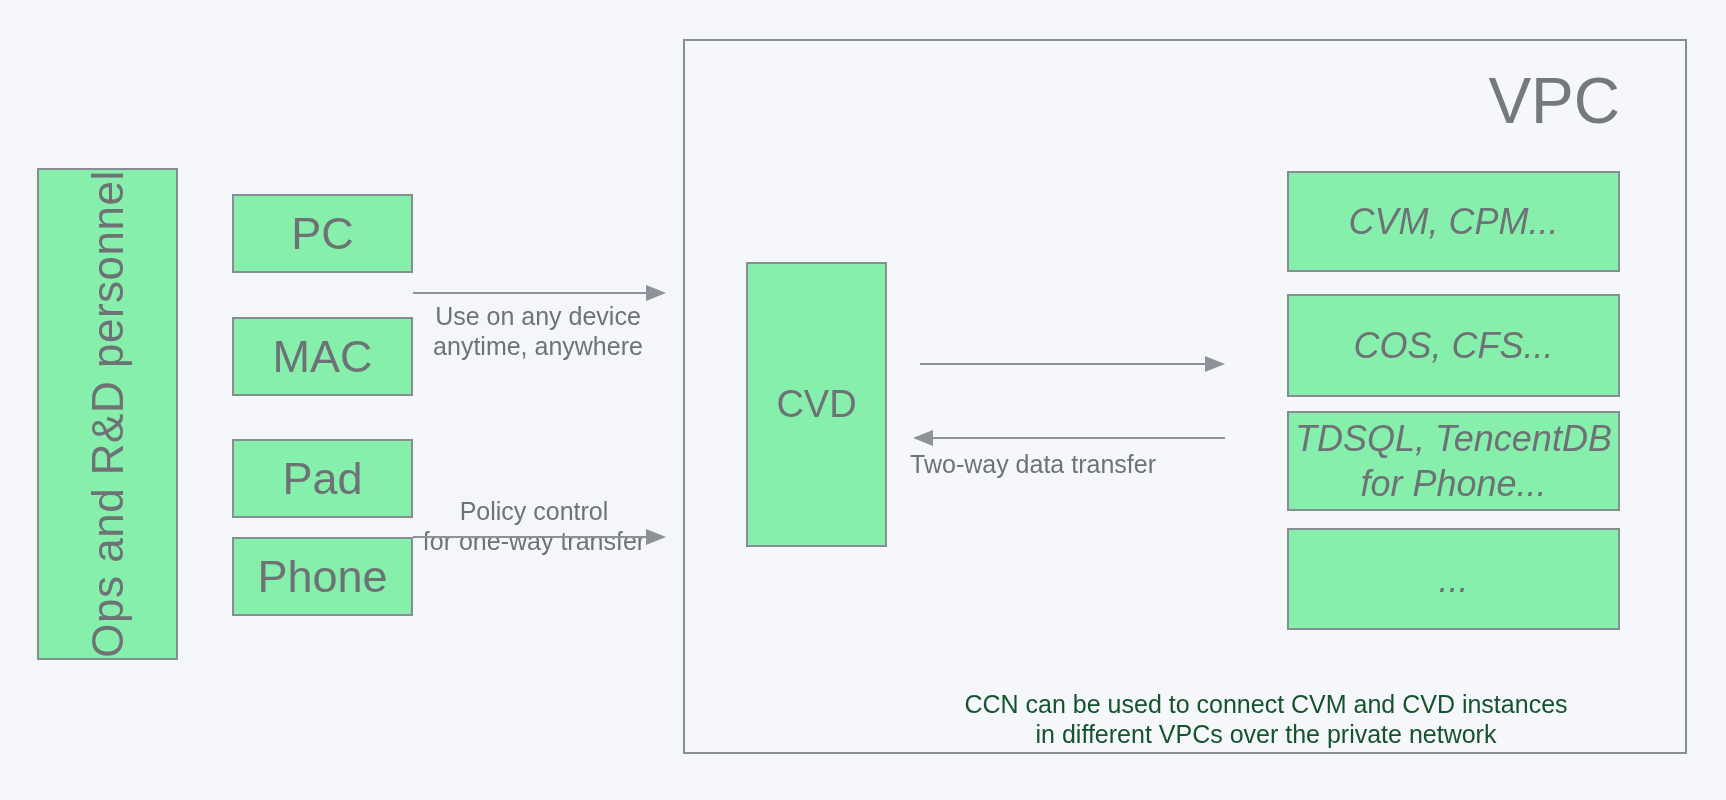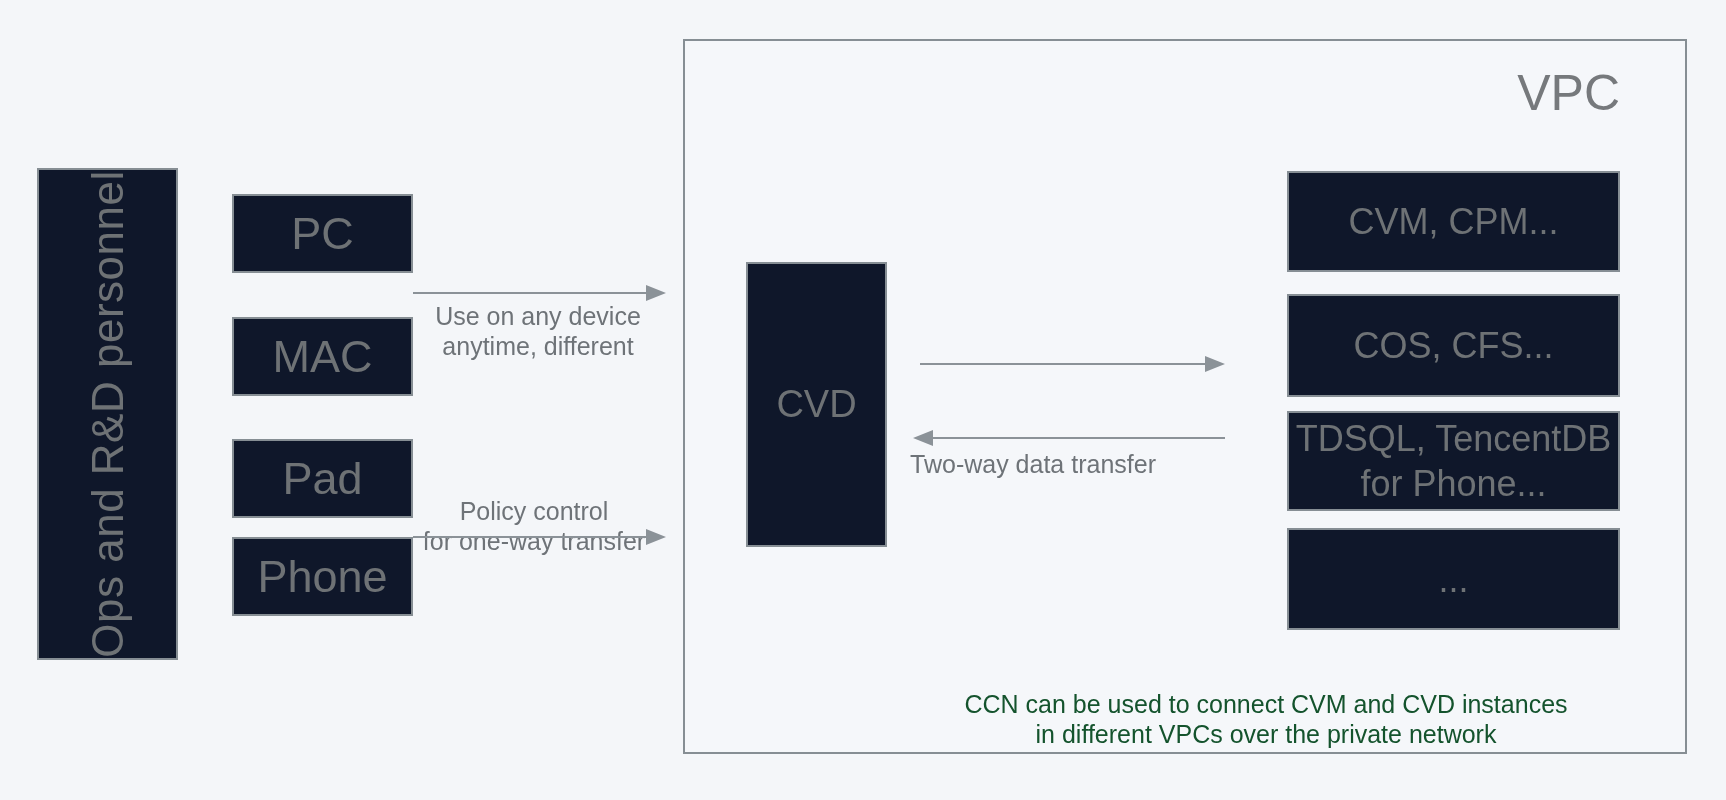--- a/index.html
+++ b/index.html
@@ -8,21 +8,21 @@
   .canvas {
     position: relative;
     width: 1726px;
     height: 800px;
     background: #f4f6f9;
     overflow: hidden;
     color: #6e7275;
   }
   .box {
     position: absolute;
-    background: #0f172a;
+    background: #86efac;
     border: 2px solid #868e94;
     display: flex;
     align-items: center;
     justify-content: center;
     color: #6e7275;
   }
   .frame {
     position: absolute;
     border: 2px solid #868e94;
     background: #f5f7fa;
@@ -38,26 +38,26 @@
   .device.d0 { top: 194px; }
   .device.d1 { top: 317px; }
   .device.d2 { top: 439px; }
   .device.d3 { top: 537px; }
 
   .vpc { left: 683px; top: 39px; width: 1004px; height: 715px; }
   .vpc-label {
     position: absolute;
     left: 1420px; top: 64px; width: 200px;
     text-align: right;
-    font-size: 50px;
+    font-size: 64px;
     color: #76797c;
   }
   .cvd { left: 746px; top: 262px; width: 141px; height: 285px; font-size: 38px; }
 
-  .service { left: 1287px; width: 333px; font-size: 36px; text-align: center; white-space: pre-line; line-height: 45px; }
+  .service { left: 1287px; width: 333px; font-size: 36px; text-align: center; white-space: pre-line; line-height: 45px; font-style: italic; }
   .service.s0 { top: 171px; height: 101px; }
   .service.s1 { top: 294px; height: 103px; }
   .service.s2 { top: 411px; height: 100px; }
   .service.s3 { top: 528px; height: 102px; }
 
   .aline { position: absolute; height: 2px; background: #8b9298; }
   .ahead-r {
     position: absolute; width: 0; height: 0;
     border-top: 8px solid transparent;
     border-bottom: 8px solid transparent;
@@ -110,21 +110,21 @@
   <div class="box device d2">
     <span>Pad</span>
   </div>
   <div class="box device d3">
     <span>Phone</span>
   </div>
 
   <div class="aline" style="left:413px; top:292px; width:233px;"></div>
   <div class="ahead-r" style="left:646px; top:285px;"></div>
   <div class="flow-label fl1">Use on any device
-anytime, different</div>
+anytime, anywhere</div>
 
   <div class="flow-label fl2">Policy control
 for one-way transfer</div>
   <div class="aline" style="left:413px; top:536px; width:233px;"></div>
   <div class="ahead-r" style="left:646px; top:529px;"></div>
 
   <div class="frame vpc"></div>
   <div class="vpc-label">VPC</div>
 
   <div class="box cvd">

